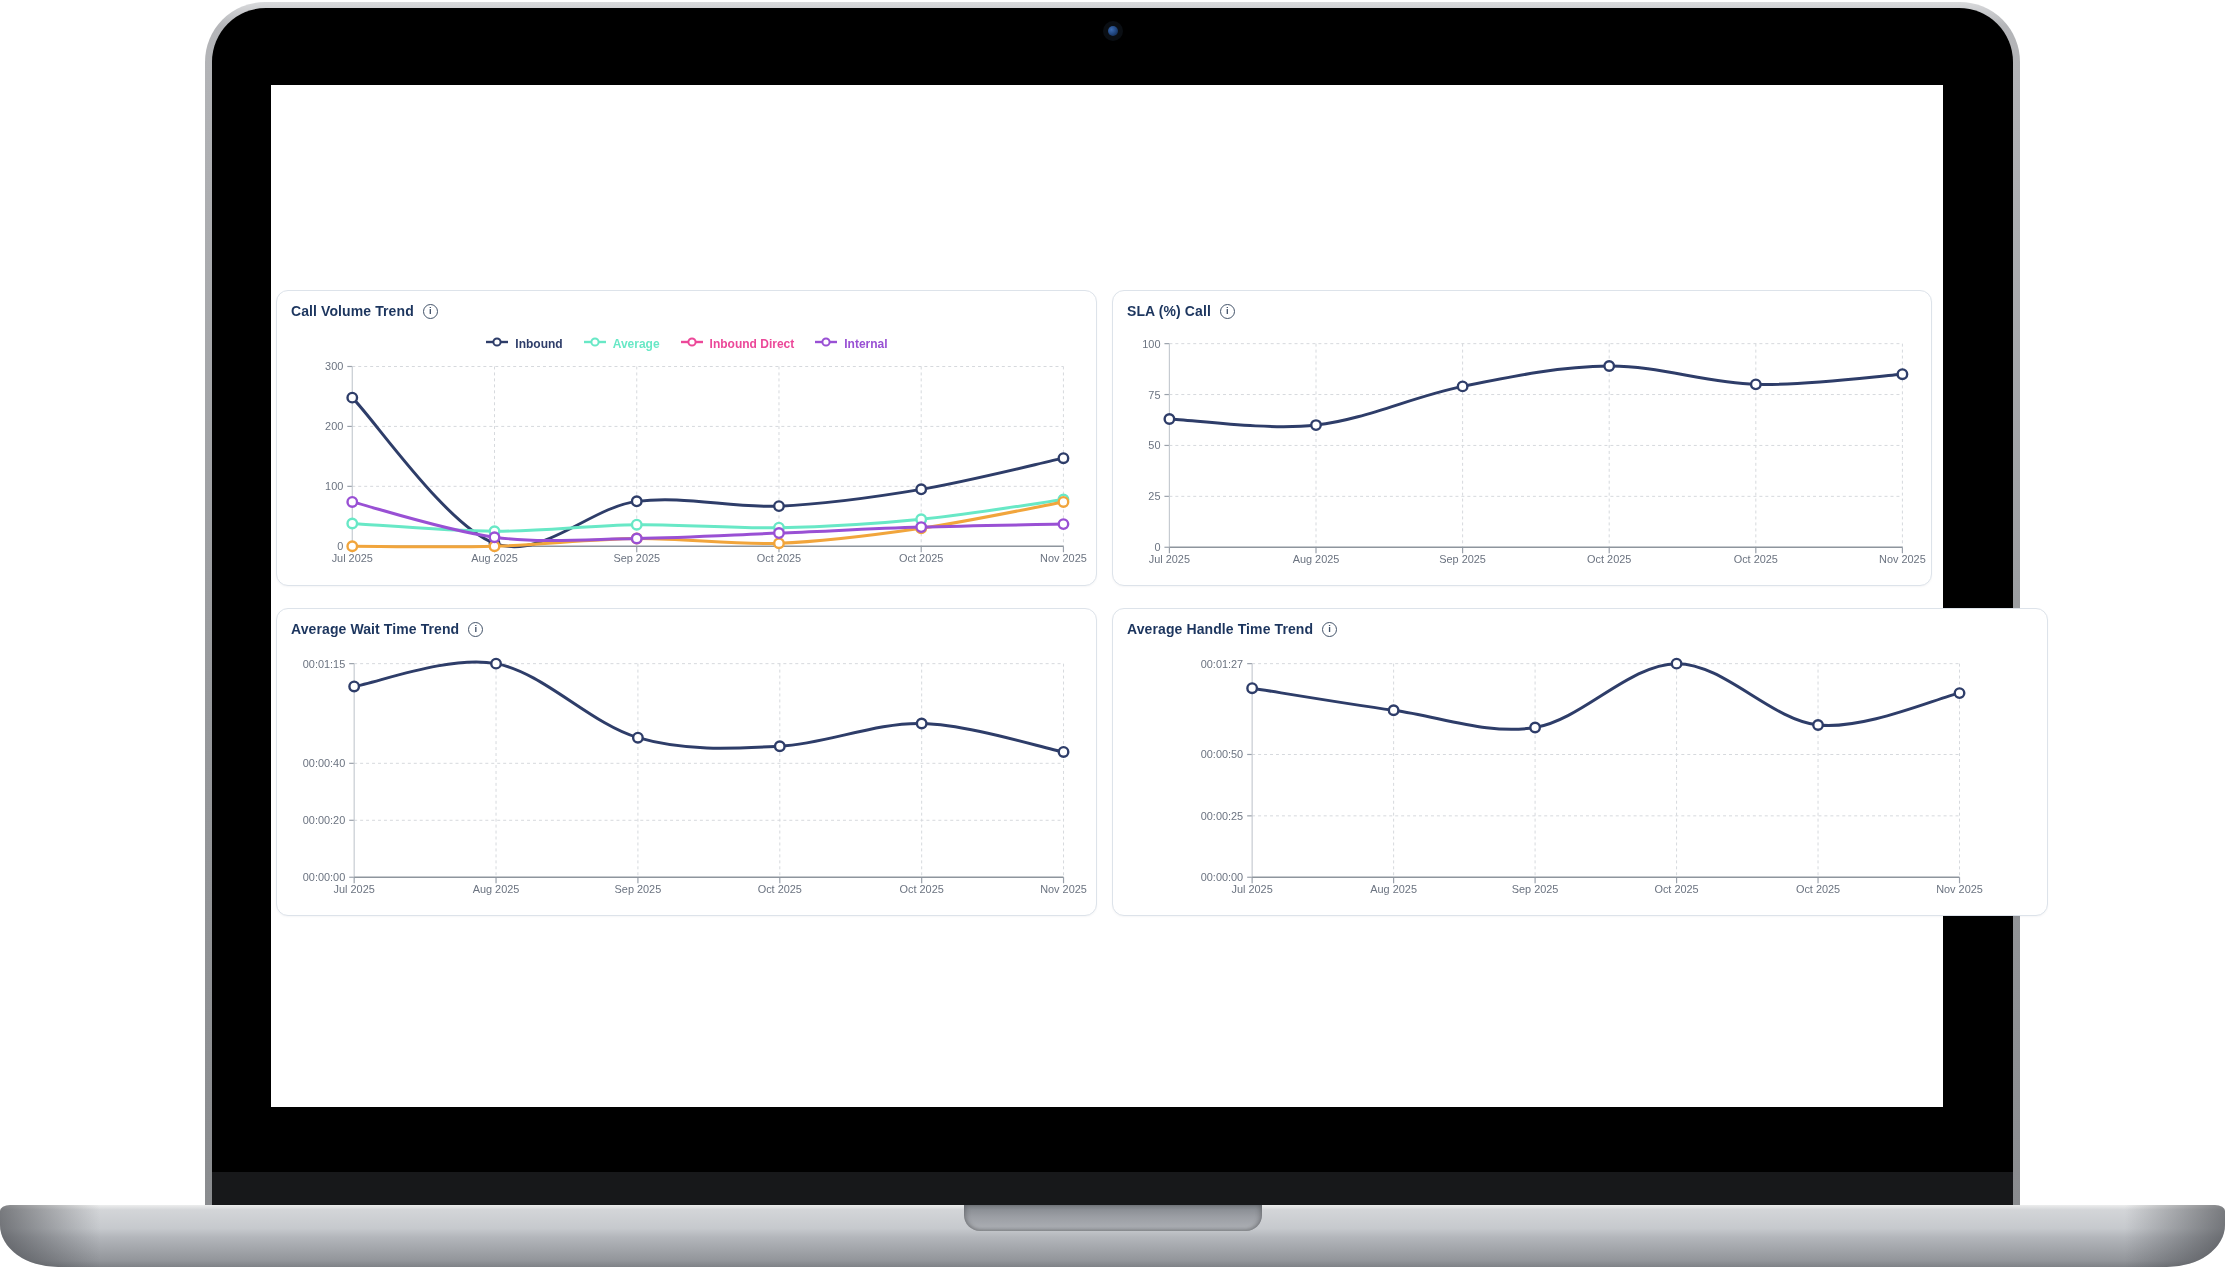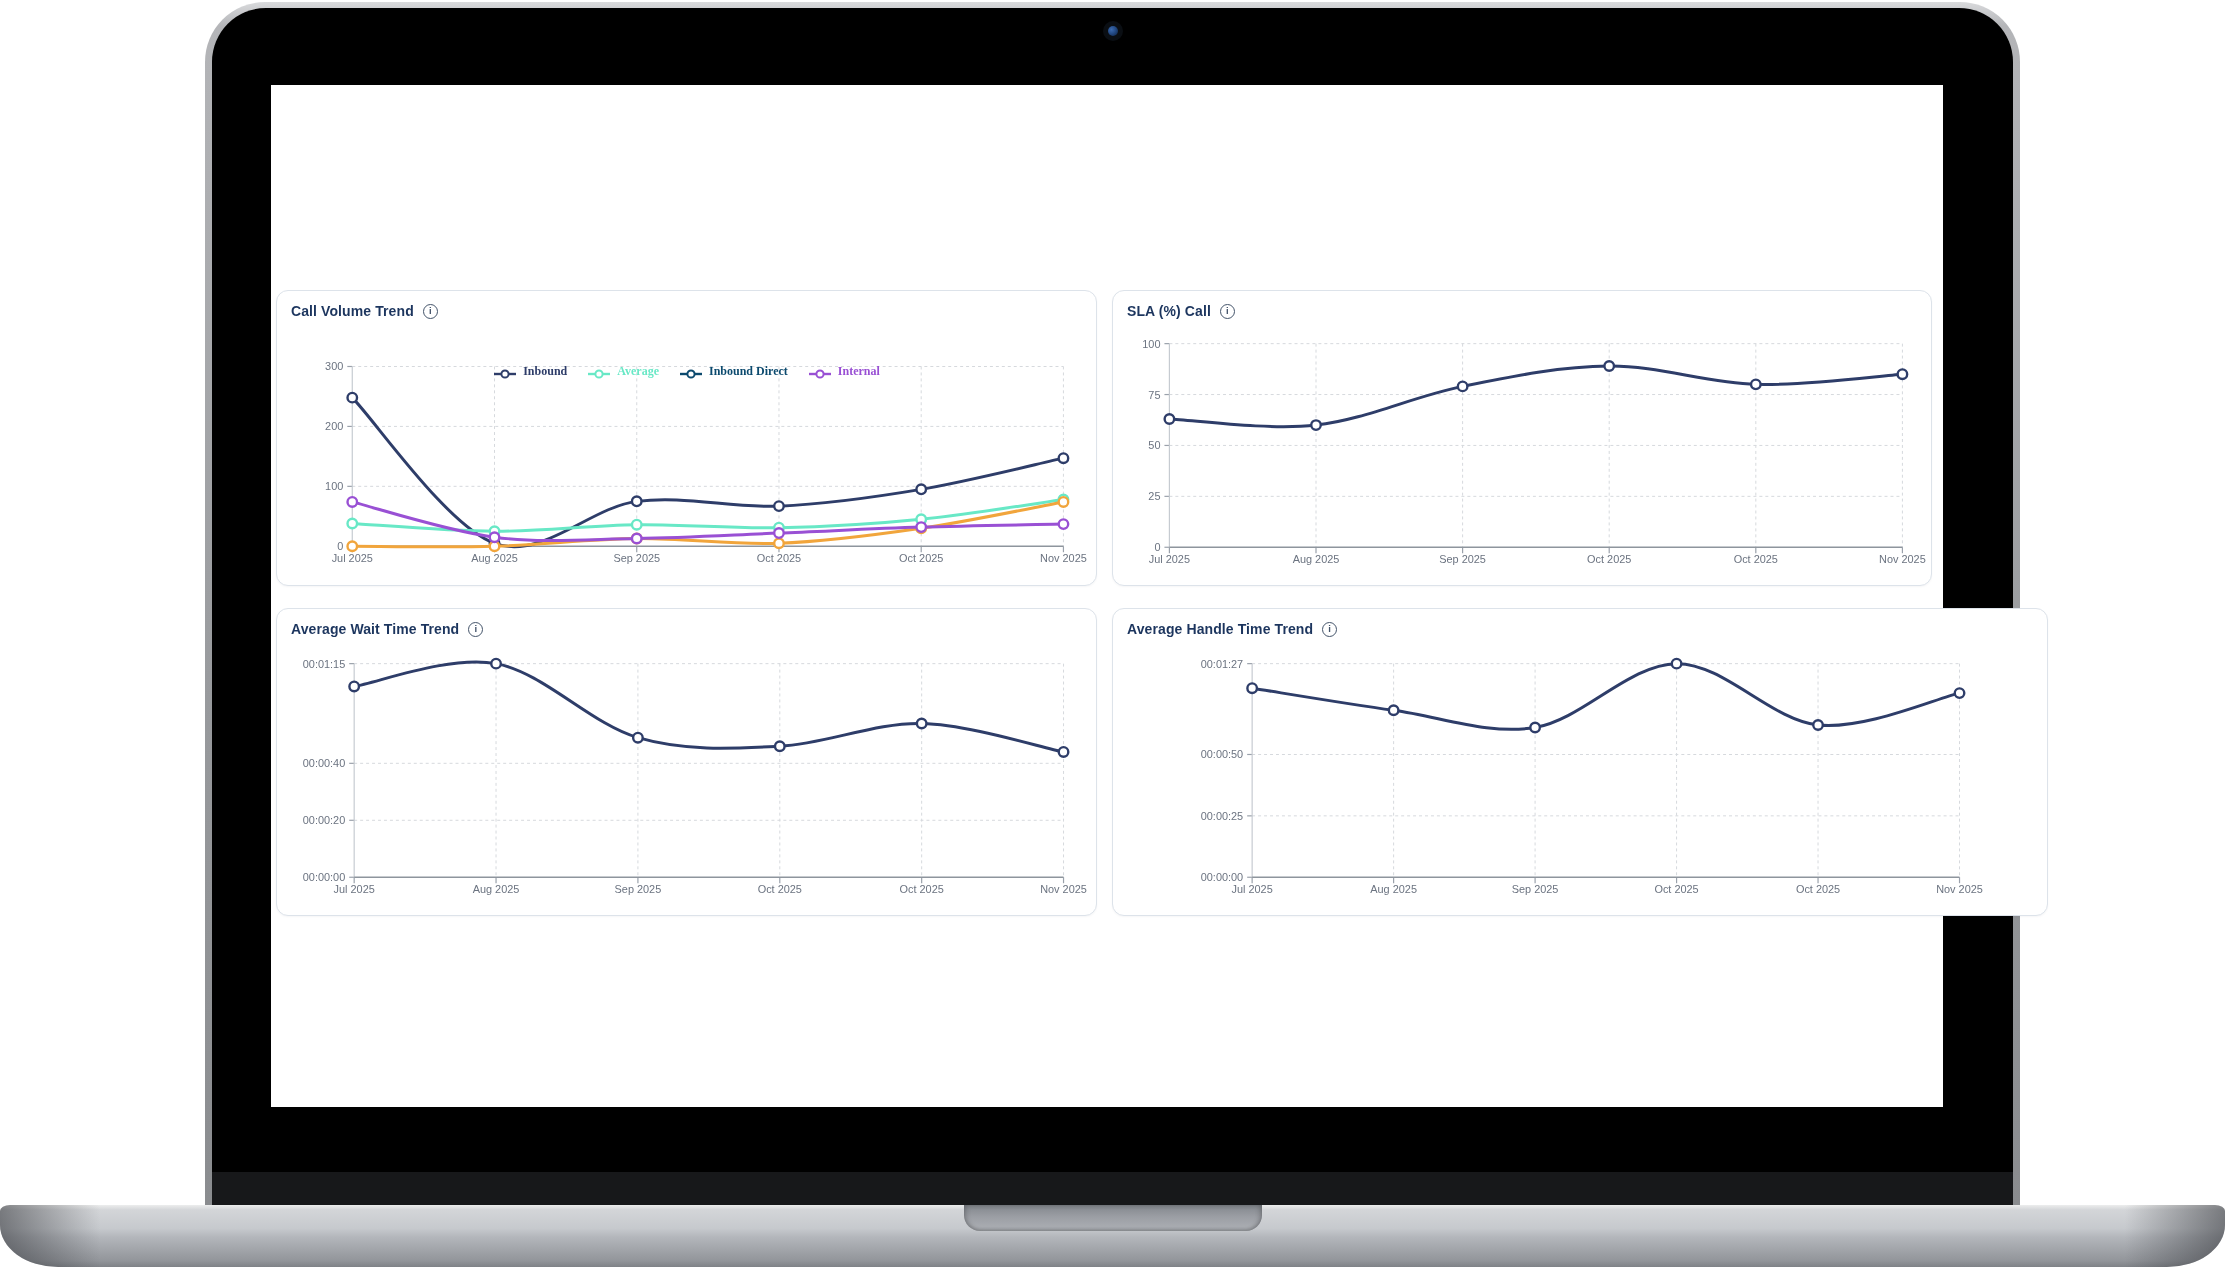--- a/index.html
+++ b/index.html
@@ -64,21 +64,21 @@
   .info-icon {
     width:15px; height:15px; border:1.5px solid #44546a; border-radius:50%;
     display:flex; align-items:center; justify-content:center;
     font-size:9.5px; font-weight:700; color:#44546a; line-height:1;
   }
 
   .legend {
     position:absolute; top:46px; left:0; right:0; display:flex; justify-content:center;
     gap:20px; z-index:2;
   }
-  .legend-item { display:flex; align-items:flex-end; gap:6px; font-size:12px; font-weight:600;font-family:Liberation Serif, serif; }
+  .legend-item { display:flex; align-items:flex-start; gap:6px; font-size:12px; font-weight:600; }
   .legend-marker { display:block; }
 
   .chart-svg { position:absolute; left:0; top:0; width:100%; height:100%; }
   .chart-svg text { font-family:"Liberation Sans", sans-serif; }
   .chart-svg .grid   { stroke:#d6d9dd; stroke-width:1; stroke-dasharray:3 3; }
   .chart-svg .tick   { stroke:#9aa1ab; stroke-width:1.2; }
   .chart-svg .axis-x { stroke:#8e959d; stroke-width:1.5; }
   .chart-svg .axis-y { stroke:#c6cbd1; stroke-width:1.2; }
   .chart-svg .ylab, .chart-svg .xlab { fill:#6b7380; font-size:11px; }
 </style>
@@ -111,21 +111,21 @@
           </svg>
         <span>Inbound</span>
       </span>
       <span class="legend-item" style="color: rgb(104, 232, 198);">
         <svg class="legend-marker" width="24" height="10" viewBox="0 0 24 10">
             <line x1="1" y1="5" x2="23" y2="5" stroke="currentColor" stroke-width="2.4"></line>
             <circle cx="12" cy="5" r="3.6" fill="#ffffff" stroke="currentColor" stroke-width="2"></circle>
           </svg>
         <span>Average</span>
       </span>
-      <span class="legend-item" style="color: #0c4a6e; margin-top: 27px;">
+      <span class="legend-item" style="color: #ec4899;">
         <svg class="legend-marker" width="24" height="10" viewBox="0 0 24 10">
             <line x1="1" y1="5" x2="23" y2="5" stroke="currentColor" stroke-width="2.4"></line>
             <circle cx="12" cy="5" r="3.6" fill="#ffffff" stroke="currentColor" stroke-width="2"></circle>
           </svg>
         <span>Inbound Direct</span>
       </span>
       <span class="legend-item" style="color: rgb(153, 80, 212);">
         <svg class="legend-marker" width="24" height="10" viewBox="0 0 24 10">
             <line x1="1" y1="5" x2="23" y2="5" stroke="currentColor" stroke-width="2.4"></line>
             <circle cx="12" cy="5" r="3.6" fill="#ffffff" stroke="currentColor" stroke-width="2"></circle>

